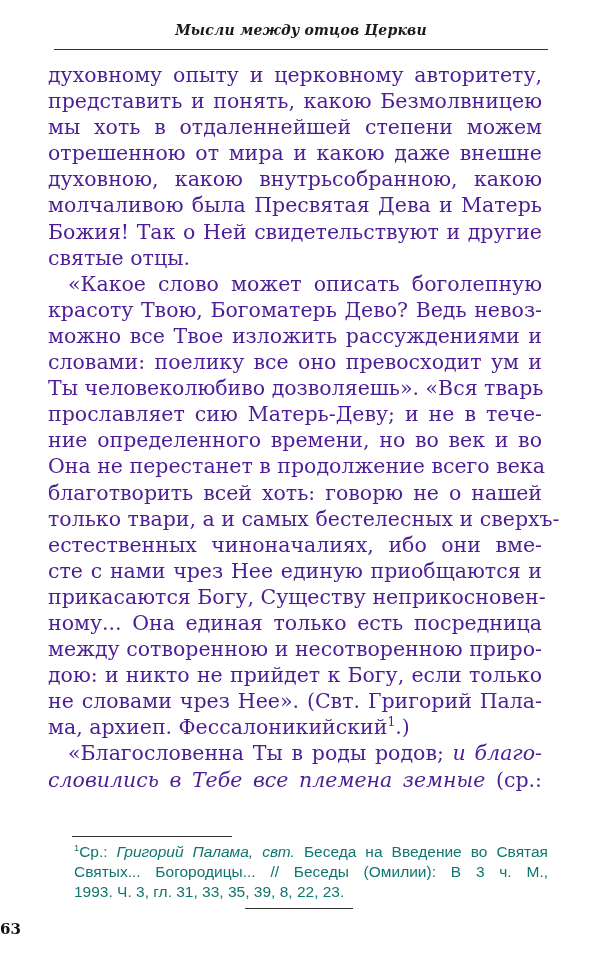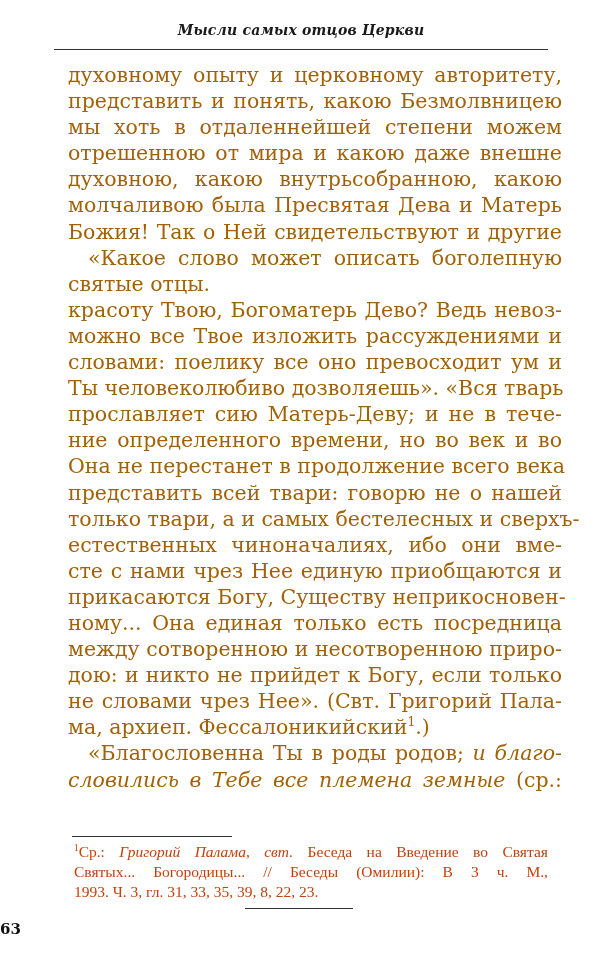--- a/index.html
+++ b/index.html
@@ -7,74 +7,74 @@
   .running-head {
     position: absolute; left: 54px; top: 22px; width: 494px;
     text-align: center; font-family: "DejaVu Serif", serif; font-style: italic;
     font-weight: bold; font-size: 14px; letter-spacing: 0.2px; color: #1a1a1a;
   }
   .head-rule {
     position: absolute; left: 54px; top: 49px; width: 494px; height: 0;
     border-top: 1.5px solid #333;
   }
   .body-text {
-    position: absolute; left: 68px; top: 62px; width: 494px;
+    position: absolute; left: 48px; top: 62px; width: 494px;
     font-family: "DejaVu Serif", serif; font-size: 20.5px; line-height: 26.1px;
-    color: #a16207;
+    color: #4c1d95;
   }
   .line {
     display: block; white-space: nowrap; text-align: justify; text-align-last: justify;
     height: 26.1px;
   }
   .line.last { text-align-last: left; }
   .line.indent { padding-left: 20px; }
   .it { font-style: italic; }
   .fn-rule {
     position: absolute; left: 72px; top: 836px; width: 160px; height: 0;
     border-top: 1px solid #333;
   }
   .footnote {
     position: absolute; left: 74px; top: 842px; width: 474px;
-    font-family: Liberation Serif, serif; font-size: 15.5px; line-height: 20px; color: #c2410c;
+    font-family: Liberation Sans, sans-serif; font-size: 15.5px; line-height: 20px; color: #0f766e;
   }
   .footnote .line { height: 20px; }
   sup { font-size: 0.6em; line-height: 0; vertical-align: super; }
   .bottom-rule {
     position: absolute; left: 245px; top: 908px; width: 108px; height: 0;
     border-top: 1px solid #333;
   }
   .page-number {
     position: absolute; left: 0; top: 920px; width: 600px; 
     font-family: "DejaVu Serif", serif; font-weight: bold; font-size: 15px; color: #111;
   }
 </style>
 </head>
 <body>
 
-<div class="running-head">Мысли самых отцов Церкви</div>
+<div class="running-head">Мысли между отцов Церкви</div>
 <div class="head-rule"></div>
 
 <div class="body-text">
   <span class="line">духовному опыту и церковному авторитету,</span>
   <span class="line">представить и понять, какою Безмолвницею</span>
   <span class="line">мы хоть в отдаленнейшей степени можем</span>
   <span class="line">отрешенною от мира и какою даже внешне</span>
   <span class="line">духовною, какою внутрьсобранною, какою</span>
   <span class="line">молчаливою была Пресвятая Дева и Матерь</span>
   <span class="line">Божия! Так о Ней свидетельствуют и другие</span>
+  <span class="line last">святые отцы.</span>
   <span class="line indent">«Какое слово может описать боголепную</span>
-  <span class="line last">святые отцы.</span>
   <span class="line">красоту Твою, Богоматерь Дево? Ведь невоз-</span>
   <span class="line">можно все Твое изложить рассуждениями и</span>
   <span class="line">словами: поелику все оно превосходит ум и</span>
   <span class="line">Ты человеколюбиво дозволяешь». «Вся тварь</span>
   <span class="line">прославляет сию Матерь-Деву; и не в тече-</span>
   <span class="line">ние определенного времени, но во век и во</span>
   <span class="line">Она не перестанет в продолжение всего века</span>
-  <span class="line">представить всей твари: говорю не о нашей</span>
+  <span class="line">благотворить всей хоть: говорю не о нашей</span>
   <span class="line">только твари, а и самых бестелесных и сверхъ-</span>
   <span class="line">естественных чиноначалиях, ибо они вме-</span>
   <span class="line">сте с нами чрез Нее единую приобщаются и</span>
   <span class="line">прикасаются Богу, Существу неприкосновен-</span>
   <span class="line">ному... Она единая только есть посредница</span>
   <span class="line">между сотворенною и несотворенною приро-</span>
   <span class="line">дою: и никто не прийдет к Богу, если только</span>
   <span class="line">не словами чрез Нее». (Свт. Григорий Пала-</span>
   <span class="line last"><span>ма, архиеп. Фессалоникийский</span><sup>1</sup><span>.)</span></span>
   <span class="line indent"><span>«Благословенна Ты в роды родов; </span><span class="it">и благо-</span></span>

